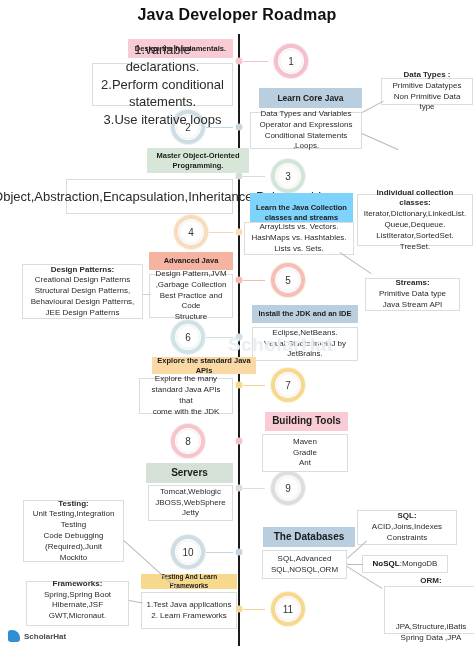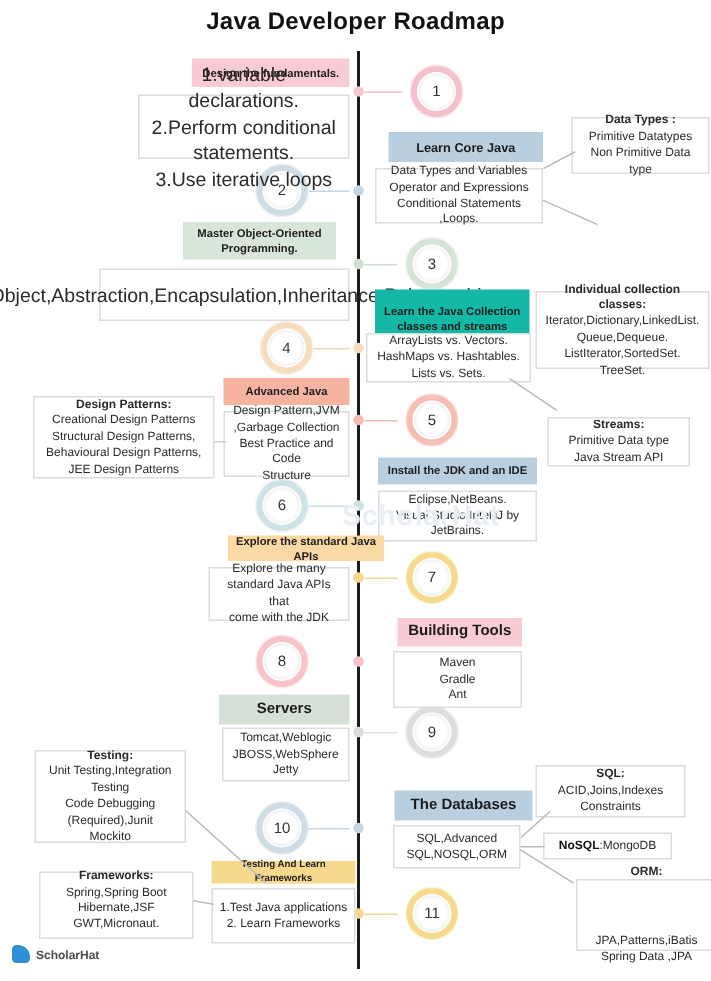--- a/index.html
+++ b/index.html
@@ -175,33 +175,33 @@
   <div class="hdr" style="left:128px;top:39px;width:105px;height:19px;background:#f9ccd5;">Design the fundamentals.</div>
   <div class="card lg" style="left:92px;top:63px;width:141px;height:43px;white-space:pre-line;">1.variable declarations.
 2.Perform conditional statements.
 3.Use iterative loops</div>
 
   <div class="hdr" style="left:259px;top:88px;width:103px;height:20px;background:#b9cfdf;font-size:8.5px;">Learn Core Java</div>
   <div class="card" style="left:250px;top:112px;width:112px;height:37px;white-space:pre-line;">Data Types and Variables
 Operator and Expressions
 Conditional Statements ,Loops.</div>
 
-  <div class="card" style="left:381px;top:78px;width:92px;height:38px;flex-direction:column;white-space:pre-line;">
+  <div class="card" style="left:381px;top:78px;width:92px;height:27px;flex-direction:column;white-space:pre-line;">
     <span class="ttl">Data Types :</span>
     <span>Primitive Datatypes
 Non Primitive Data type</span>
   </div>
   <div class="diag" style="left:362px;top:112px;width:24px;transform:rotate(-28deg);"></div>
 
   <div class="diag" style="left:362px;top:133px;width:40px;transform:rotate(24deg);"></div>
 
-  <div class="hdr" style="left:122px;top:148px;width:102px;height:25px;background:#d8e6da;">Master Object-Oriented Programming.</div>
+  <div class="hdr" style="left:147px;top:148px;width:102px;height:25px;background:#d8e6da;">Master Object-Oriented Programming.</div>
   <div class="card lg" style="left:66px;top:179px;width:167px;height:35px;">Class,Object,Abstraction,Encapsulation,Inheritance,Polymorphism.</div>
 
-  <div class="hdr" style="left:250px;top:193px;width:103px;height:39px;background:#14b8a6;">Learn the Java Collection classes and streams</div>
+  <div class="hdr" style="left:250px;top:193px;width:103px;height:39px;background:#7dd3fc;">Learn the Java Collection classes and streams</div>
   <div class="card" style="left:244px;top:222px;width:110px;height:33px;white-space:pre-line;">ArrayLists vs. Vectors.
 HashMaps vs. Hashtables.
 Lists vs. Sets.</div>
 
   <div class="card" style="left:357px;top:194px;width:116px;height:52px;flex-direction:column;white-space:pre-line;">
     <span class="ttl">Individual collection classes:</span>
     <span>Iterator,Dictionary,LinkedList.
 Queue,Dequeue.
 ListIterator,SortedSet.
 TreeSet.</span>
@@ -282,21 +282,21 @@
   </div>
   <div class="diag" style="left:347px;top:558px;width:26px;transform:rotate(-42deg);"></div>
 
   <div class="card" style="left:362px;top:555px;width:86px;height:18px;">
     <span><b>NoSQL</b><span>:MongoDB</span></span>
   </div>
   <div class="diag" style="left:347px;top:564px;width:16px;transform:rotate(0deg);"></div>
 
   <div class="card" style="left:384px;top:586px;width:94px;height:48px;flex-direction:column;white-space:pre-line;gap:35px;">
     <span class="ttl">ORM:</span>
-    <span>JPA,Patterns,iBatis
+    <span>JPA,Structure,iBatis
 Spring Data ,JPA</span>
   </div>
   <div class="diag" style="left:347px;top:566px;width:42px;transform:rotate(32deg);"></div>
 
   <div class="watermark">ScholarHat</div>
 
   <div class="logo">
     <span class="mark"></span>
     <span class="name">ScholarHat</span>
   </div>

